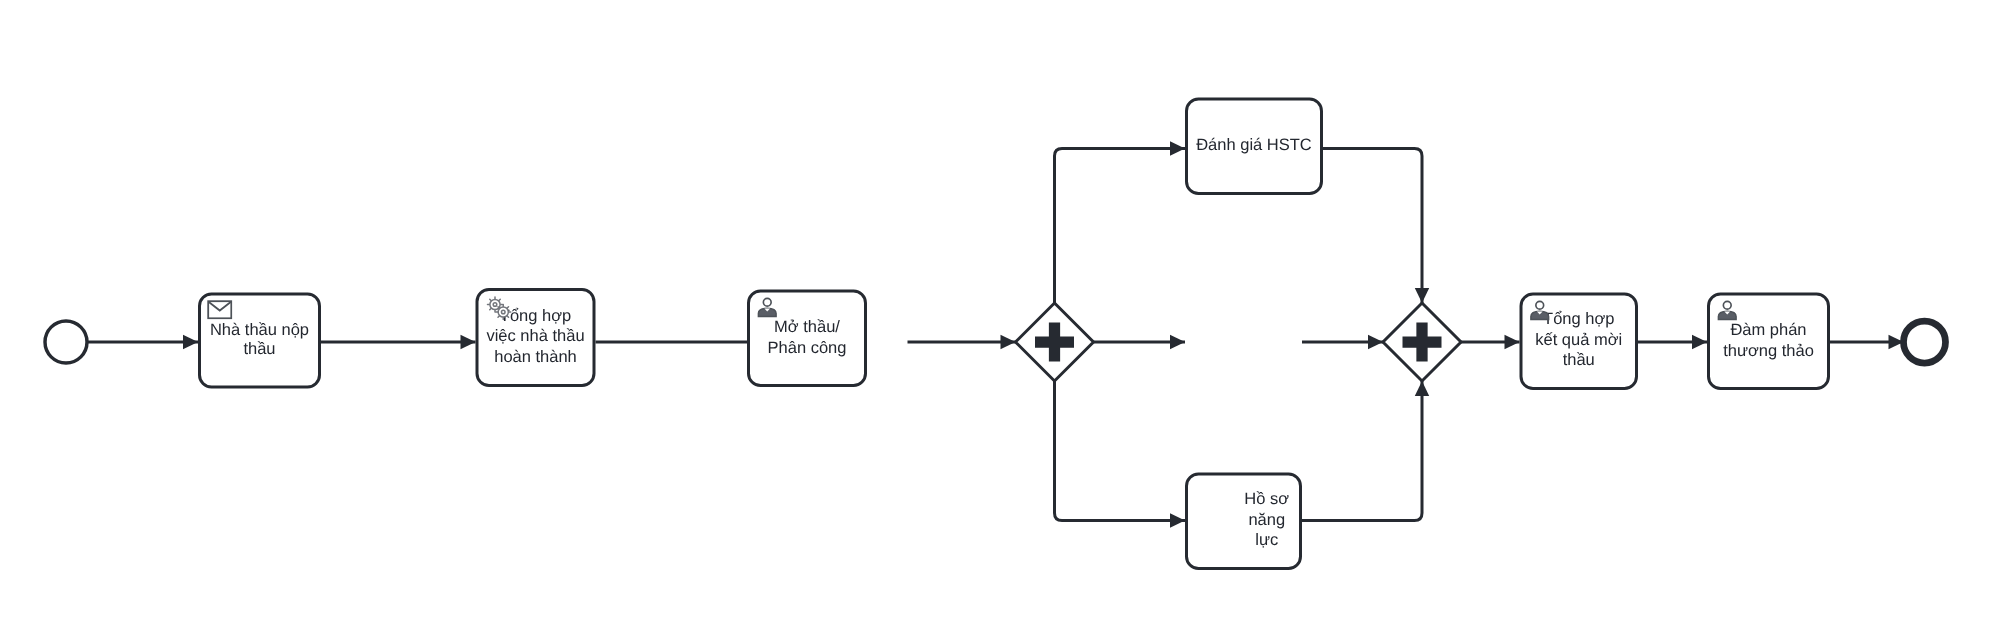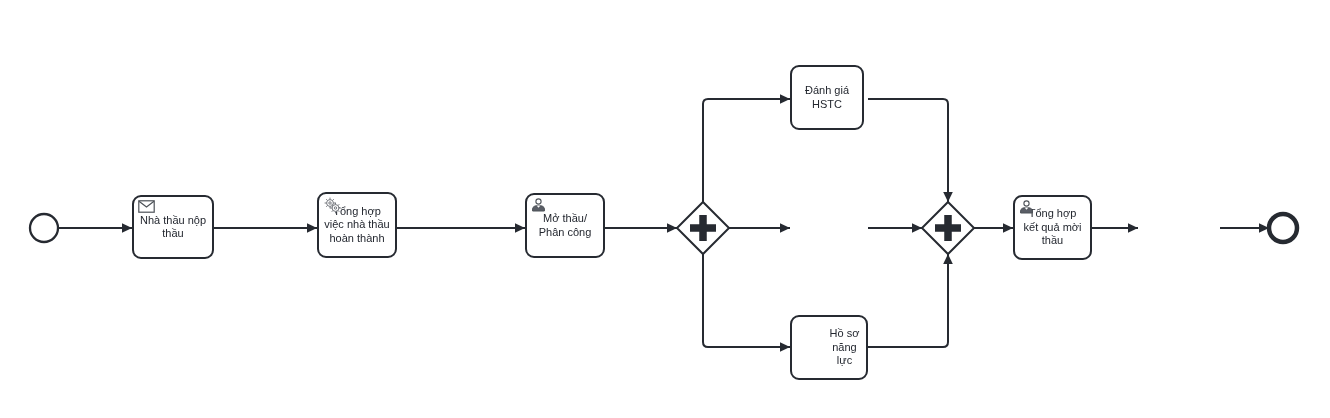--- a/index.html
+++ b/index.html
@@ -96,45 +96,55 @@
             <path d="M12.5,6 V7.4 M12.5,14.6 V16 M7.5,11 H8.9 M16.1,11 H17.5 M9,7.5 L10,8.5 M15,13.5 L16,14.5 M16,7.5 L15,8.5 M10,13.5 L9,14.5" stroke-linecap="round"></path>
             <circle cx="12.5" cy="11" r="3.4"></circle>
             <circle cx="12.5" cy="11" r="1.2"></circle>
           </g>
         </g>
       </svg>
     </span>
     <span class="task-label">Tổng hợp việc nhà thầu hoàn thành</span>
   </div>
 
-  <div class="task" style="left:525px;top:193px;width:80px;height:65px;">
+  <div class="task" style="left:498px;top:193px;width:80px;height:65px;">
     <span class="task-icon">
       <svg width="15" height="14" viewBox="0 0 15 14">
         <circle cx="7.5" cy="3.5" r="2.6" fill="#ffffff" stroke="#4d5258" stroke-width="1.1"></circle>
         <path d="M1.6,13 v-2 c0,-2.5 2.7,-3.5 5.9,-3.5 s5.9,1 5.9,3.5 v2 z" fill="#5a5e66" stroke="#4d5258" stroke-width="1"></path>
         <path d="M5.6,7.6 L7.5,9.7 L9.4,7.6 Z" fill="#ffffff"></path>
       </svg>
     </span>
     <span class="task-label">Mở thầu/ Phân công</span>
   </div>
 
-  <div class="task" style="left:790px;top:65px;width:74px;height:65px;justify-content:center;">
+  <div class="task" style="left:790px;top:65px;width:92px;height:65px;justify-content:center;">
     <span class="task-label">Đánh giá HSTC</span>
   </div>
 
 
   <div class="task" style="left:790px;top:315px;width:78px;height:65px;padding-left:36px;">
     <span class="task-label">Hồ sơ năng lực</span>
   </div>
 
   <div class="task" style="left:1013px;top:195px;width:79px;height:65px;">
     <span class="task-icon">
       <svg width="15" height="14" viewBox="0 0 15 14">
         <circle cx="7.5" cy="3.5" r="2.6" fill="#ffffff" stroke="#4d5258" stroke-width="1.1"></circle>
         <path d="M1.6,13 v-2 c0,-2.5 2.7,-3.5 5.9,-3.5 s5.9,1 5.9,3.5 v2 z" fill="#5a5e66" stroke="#4d5258" stroke-width="1"></path>
         <path d="M5.6,7.6 L7.5,9.7 L9.4,7.6 Z" fill="#ffffff"></path>
       </svg>
     </span>
     <span class="task-label">Tổng hợp kết quả mời thầu</span>
   </div>
 
+  <div class="task" style="left:1138px;top:195px;width:82px;height:65px;">
+    <span class="task-icon">
+      <svg width="15" height="14" viewBox="0 0 15 14">
+        <circle cx="7.5" cy="3.5" r="2.6" fill="#ffffff" stroke="#4d5258" stroke-width="1.1"></circle>
+        <path d="M1.6,13 v-2 c0,-2.5 2.7,-3.5 5.9,-3.5 s5.9,1 5.9,3.5 v2 z" fill="#5a5e66" stroke="#4d5258" stroke-width="1"></path>
+        <path d="M5.6,7.6 L7.5,9.7 L9.4,7.6 Z" fill="#ffffff"></path>
+      </svg>
+    </span>
+    <span class="task-label">Đàm phán thương thảo</span>
+  </div>
 
 </div>
 
 </body></html>

